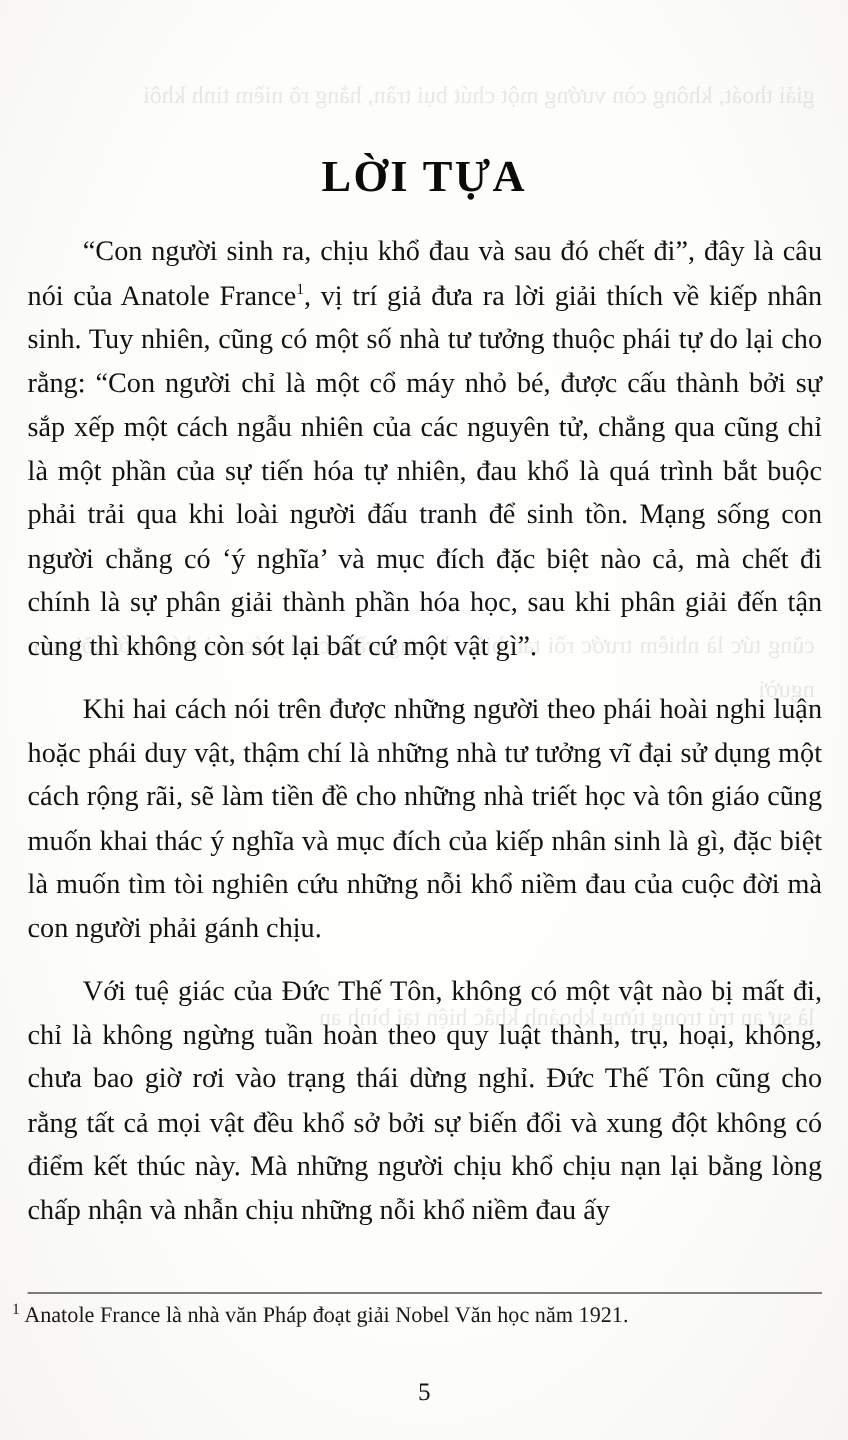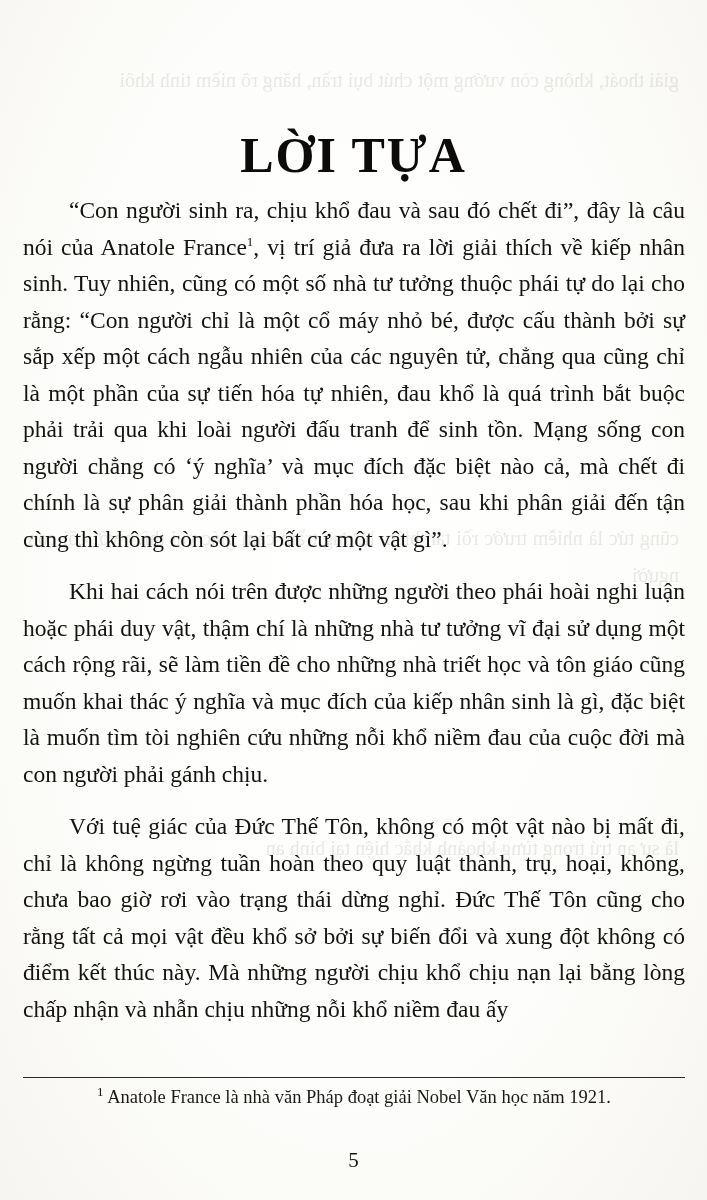--- a/index.html
+++ b/index.html
@@ -50,21 +50,21 @@
     width: 707px;
     height: 1200px;
   }
 
   .title {
     position: absolute;
     top: 126px;
     left: 0;
     width: 707px;
     text-align: center;
-    font-size: 50px;
+    font-size: 37px;
     font-weight: bold;
     letter-spacing: 2px;
     color: #0c0b09;
     font-family: "Liberation Serif", serif;
   }
 
   .body-col {
     position: absolute;
     left: 23px;
     top: 192px;
@@ -93,27 +93,26 @@
   .footnote-rule {
     position: absolute;
     left: 23px;
     top: 1077px;
     width: 662px;
     border-top: 1px solid #2b2a27;
   }
 
   .footnote {
     position: absolute;
-    left: 23px;
+    left: 10px;
     top: 1084px;
     width: 662px;
     font-size: 18.5px;
     line-height: 26px;
     color: #1a1916;
-    text-align: center;
   }
 
   .page-number {
     position: absolute;
     left: 0;
     top: 1148px;
     width: 707px;
     text-align: center;
     font-size: 21px;
     color: #17160f;

